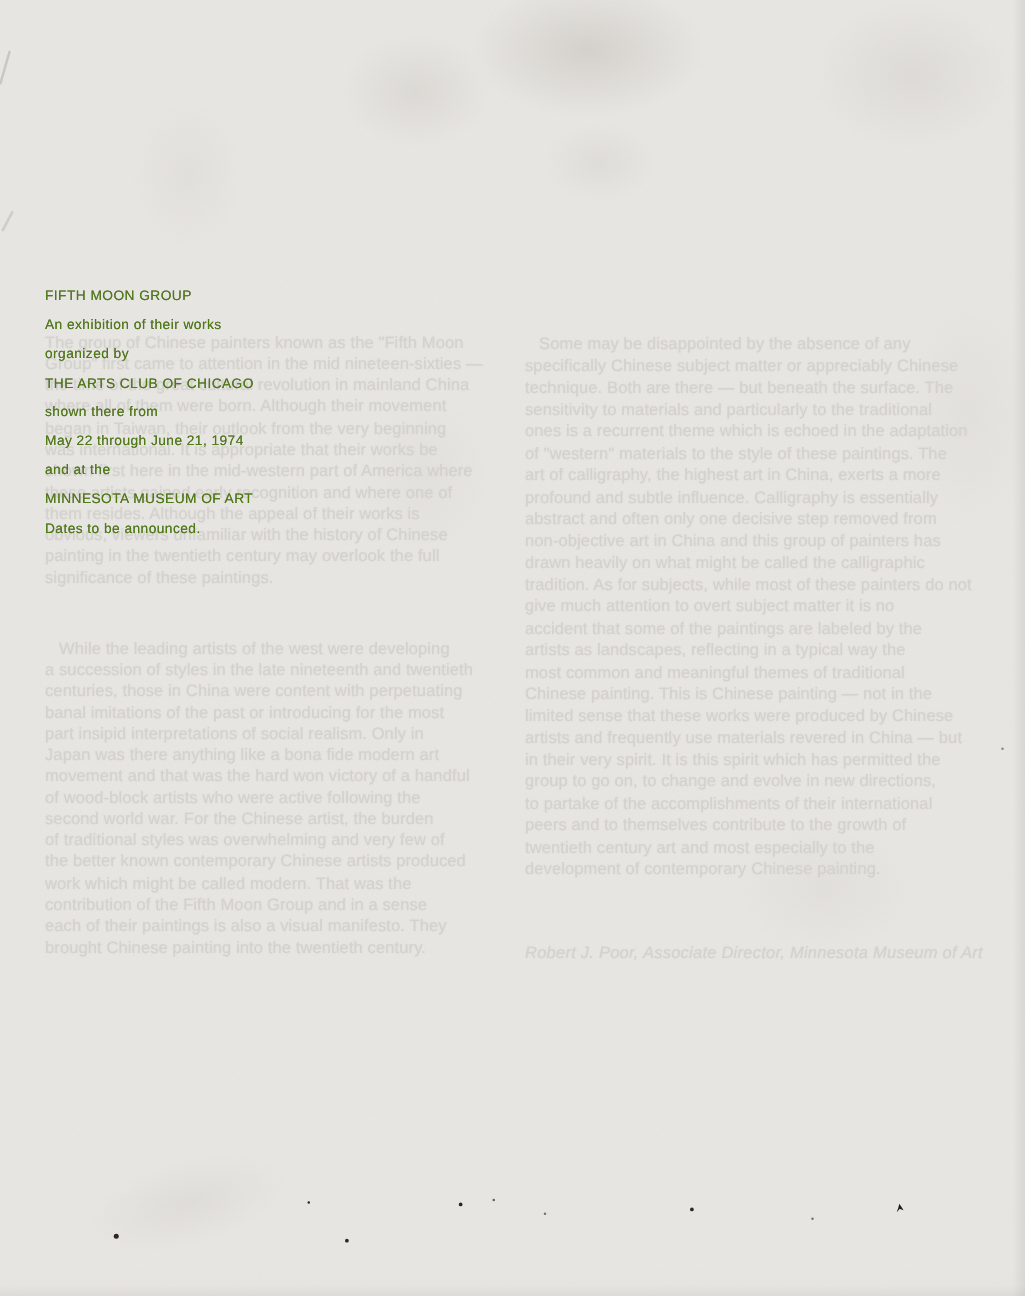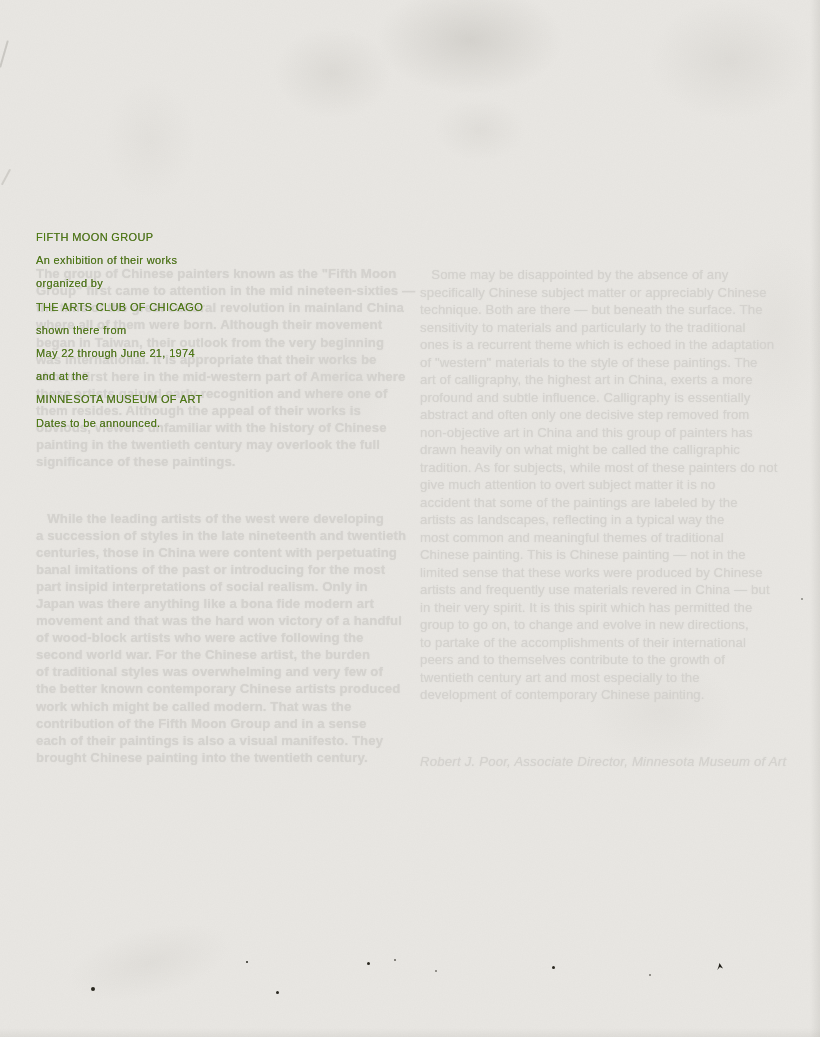--- a/index.html
+++ b/index.html
@@ -8,21 +8,21 @@
     background:#e9e7e3; overflow:hidden;
     font-family:"Liberation Sans", sans-serif;
   }
   .grain { position:absolute; left:0; top:0; opacity:0.14; pointer-events:none; }
   .stain { position:absolute; pointer-events:none; }
   .ghost-col {
     position:absolute; color:#d4d2ce; font-size:13.2px; letter-spacing:0.1px;
     white-space:pre; filter:blur(0.35px);
     text-shadow:0 0 1px rgba(210,208,204,0.9);
   }
-  .ghost-left  { left:36px;  top:231px; width:382px; line-height:17.1px;font-weight:bold; }
+  .ghost-left  { left:36px;  top:231px; width:382px; line-height:17.1px; }
   .ghost-right { left:420px; top:231px; width:398px; line-height:17.5px; }
   .ghost-para2 { margin-top:5px; }
   .credit { margin-top:14px; font-style:italic; letter-spacing:0.2px; }
   .overprint {
     position:absolute; left:36px; top:226px;
     color:#4d7c0f; font-size:11px; line-height:23.2px; letter-spacing:0.35px;
     white-space:pre; text-shadow:0 0 0.5px rgba(46,44,41,0.6);
   }
   .speck { position:absolute; background:#29271f; border-radius:50%; }
   .speck-arrow {

